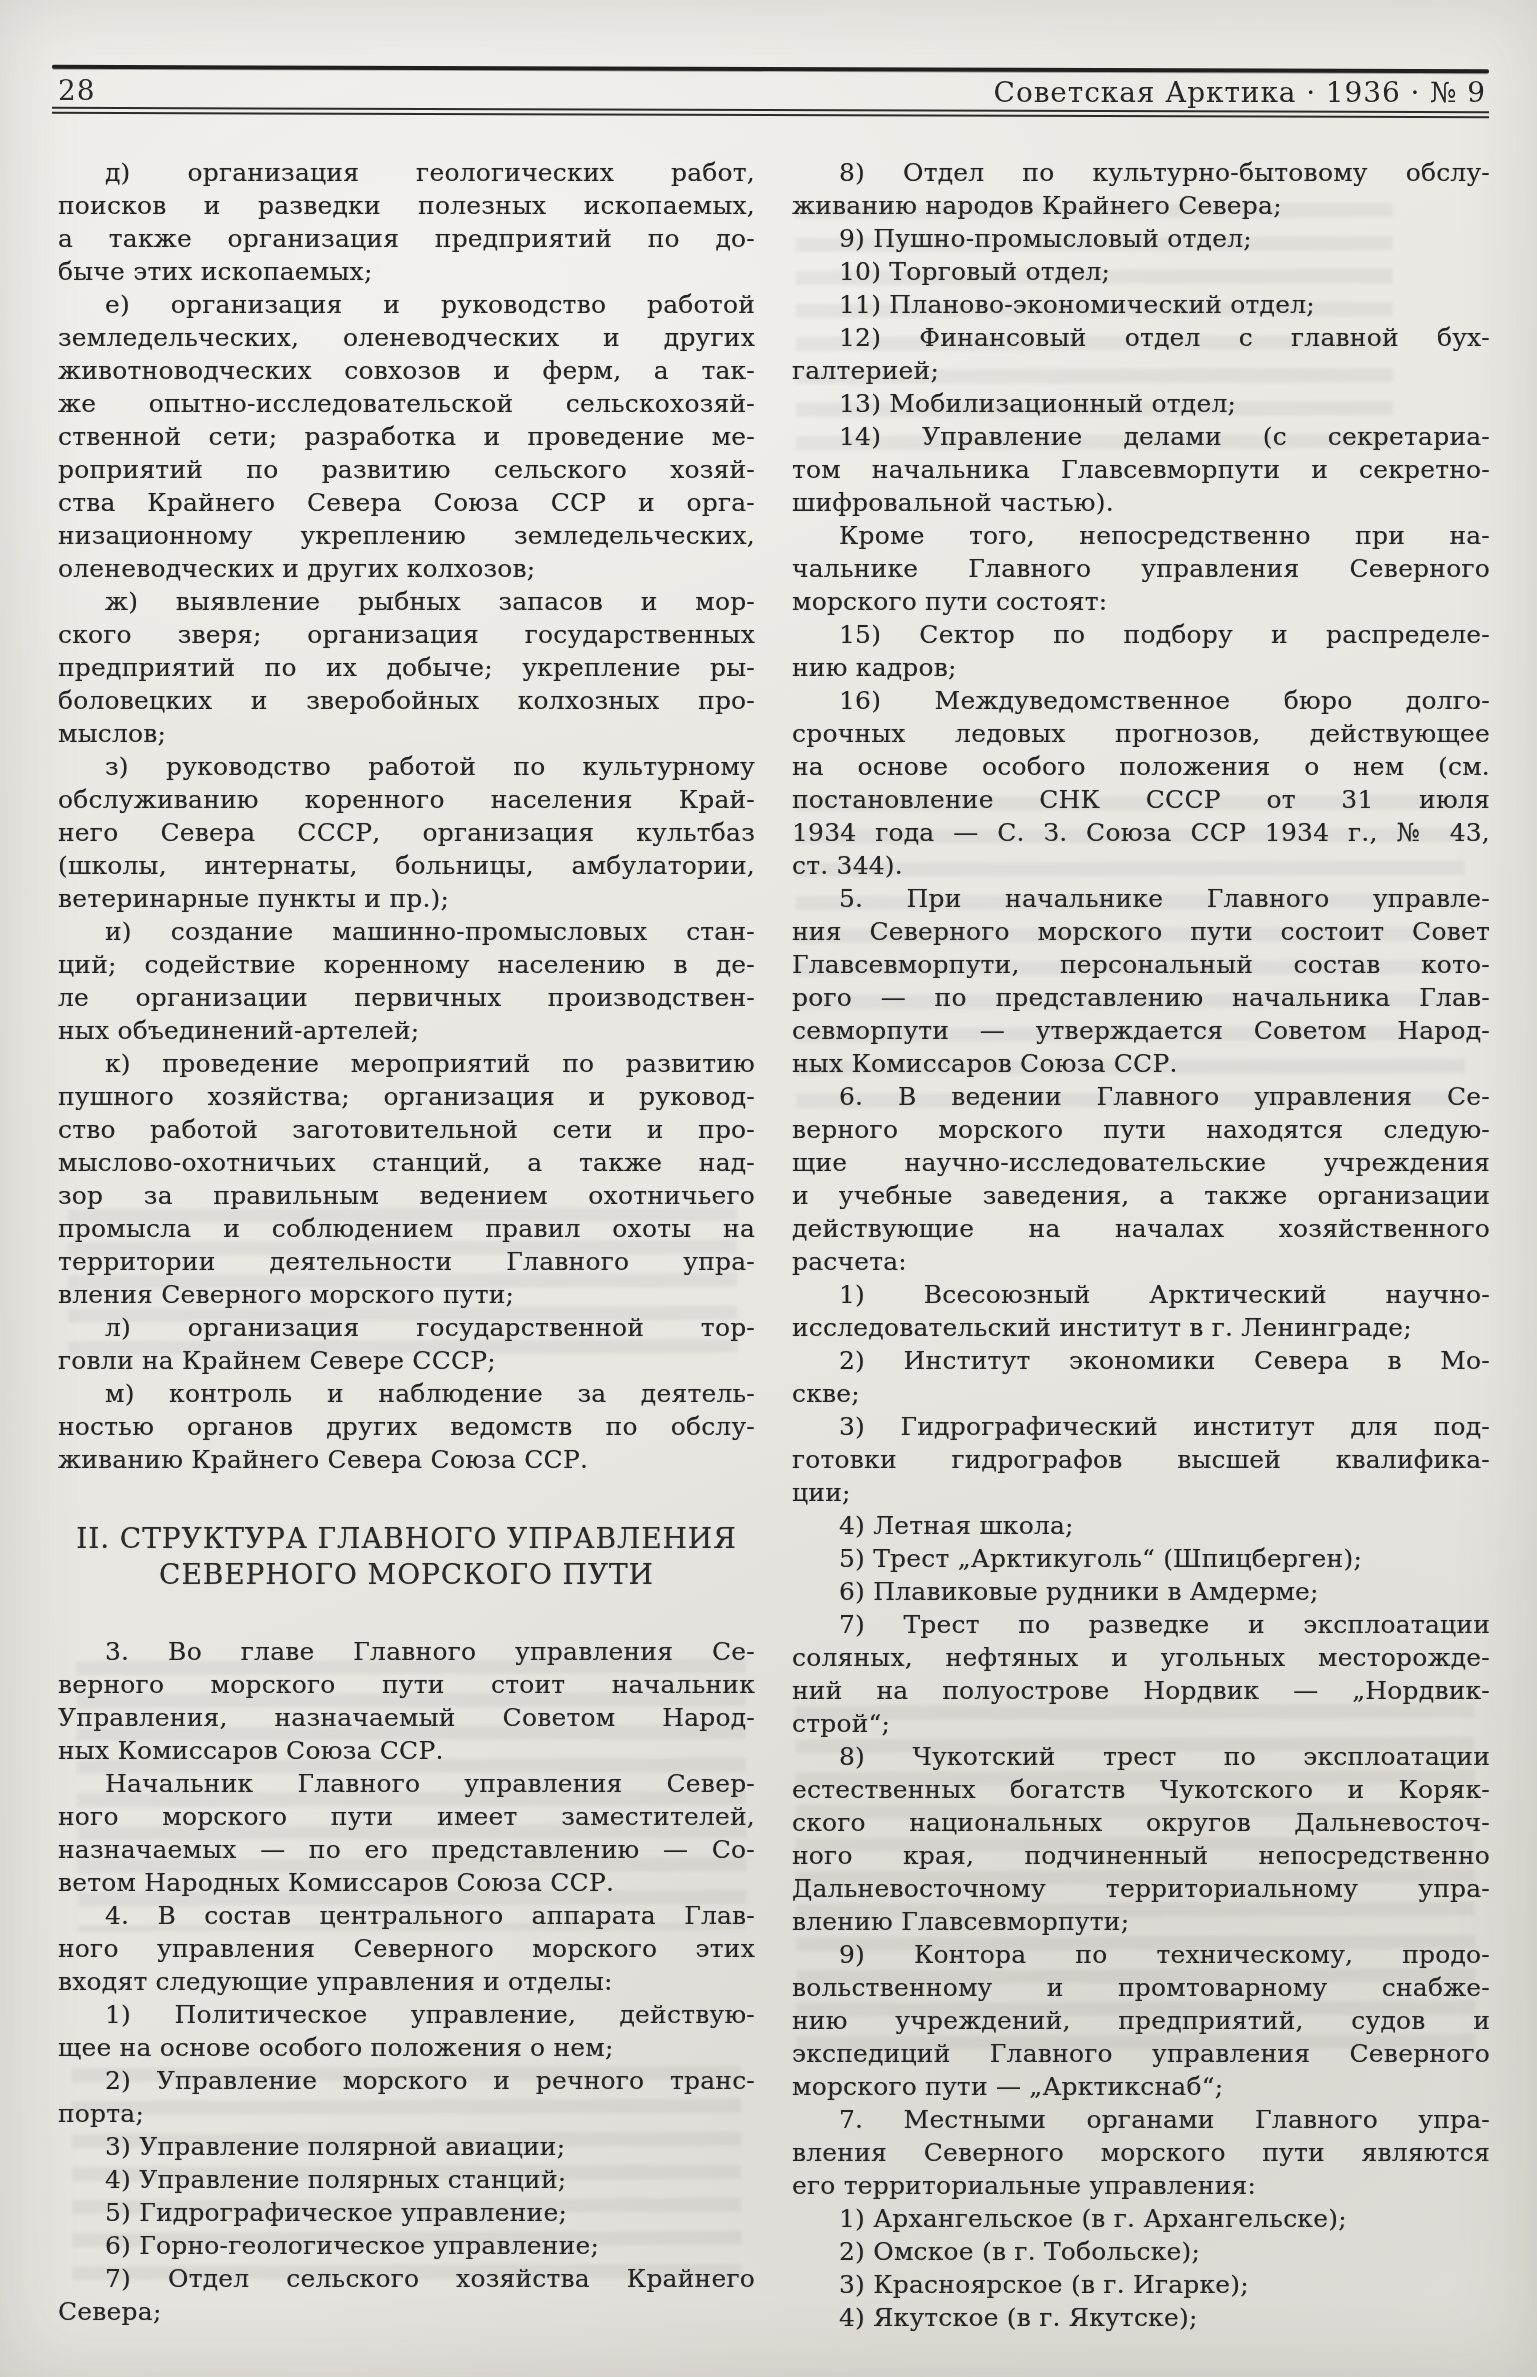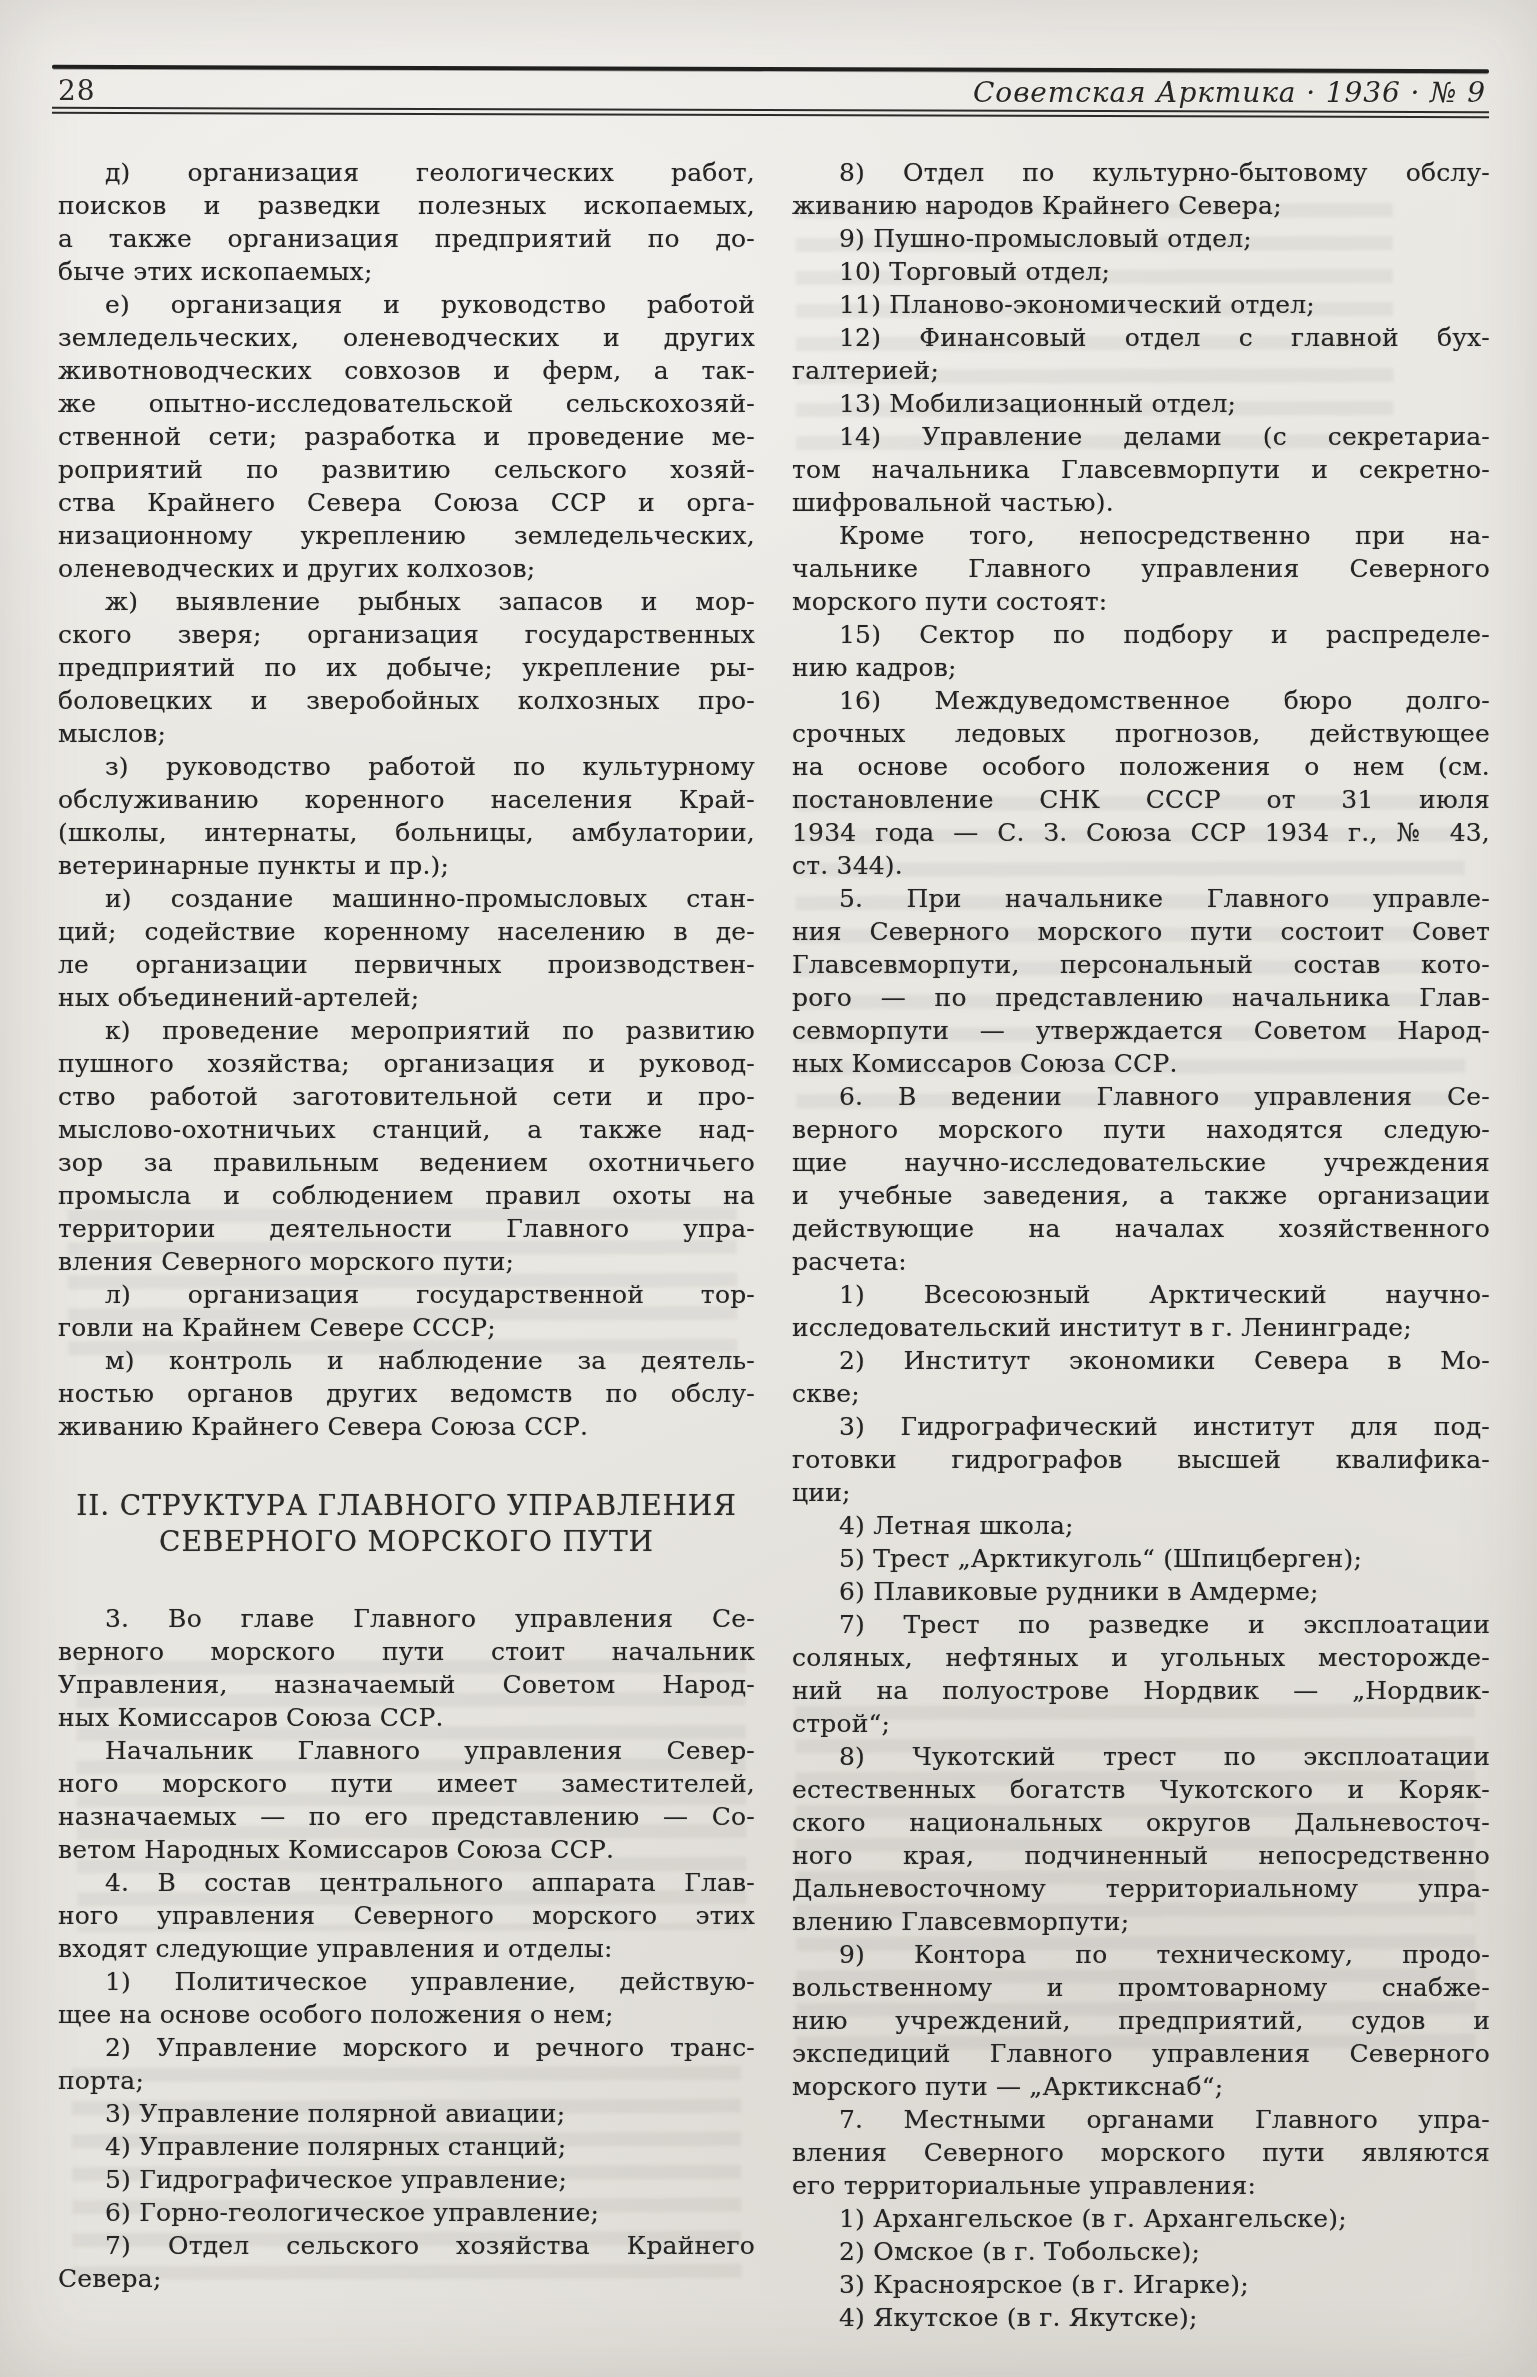--- a/index.html
+++ b/index.html
@@ -20,21 +20,21 @@
   .rule-thick{
     position:absolute;left:52px;top:67px;width:1437px;height:3.6px;
     background:#20201e;transform:rotate(0.18deg);border-radius:1.8px;
     box-shadow:0 0.9px 0 rgba(32,32,30,0.35);
   }
   .hdr-num{
     position:absolute;left:58px;top:74px;font-size:28px;
     letter-spacing:0.9px;color:#2a2a28;
   }
   .hdr-title{
-    position:absolute;right:52px;top:76px;font-size:28px;font-style:italic;
+    position:absolute;right:52px;top:76px;font-size:28px;
     letter-spacing:0.9px;color:#262624;white-space:nowrap;
   }
   .rule-double{position:absolute;left:52px;top:109px;width:1437px;height:9px;transform:rotate(0.18deg);}
   .rule-double .r1{position:absolute;left:0;top:0;width:100%;height:1.8px;background:#2b2b29;}
   .rule-double .r2{position:absolute;left:0;top:5.4px;width:100%;height:1.8px;background:#2b2b29;}
   
   .col{position:absolute;top:156px;font-size:25px;letter-spacing:0.2px;
        text-shadow:0 0 0.9px rgba(45,42,38,0.45);}
   .col-left{left:58px;width:697px;}
   .col-right{left:792px;width:698px;}
@@ -108,20 +108,21 @@
       <div class="para">
         <div class="line first">ж) выявление рыбных запасов и мор-</div>
         <div class="line">ского зверя; организация государственных</div>
         <div class="line">предприятий по их добыче; укрепление ры-</div>
         <div class="line">боловецких и зверобойных колхозных про-</div>
         <div class="line l">мыслов;</div>
       </div>
       <div class="para">
         <div class="line first">з) руководство работой по культурному</div>
         <div class="line">обслуживанию коренного населения Край-</div>
+        <div class="line">него Севера СССР, организация культбаз</div>
         <div class="line">(школы, интернаты, больницы, амбулатории,</div>
         <div class="line l">ветеринарные пункты и пр.);</div>
       </div>
       <div class="para">
         <div class="line first">и) создание машинно-промысловых стан-</div>
         <div class="line">ций; содействие коренному населению в де-</div>
         <div class="line">ле организации первичных производствен-</div>
         <div class="line l">ных объединений-артелей;</div>
       </div>
       <div class="para">

